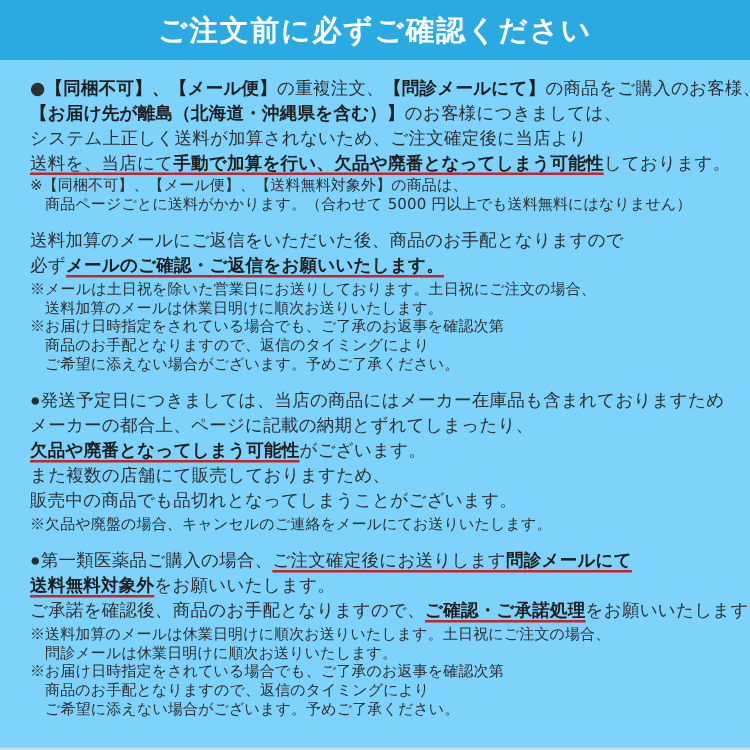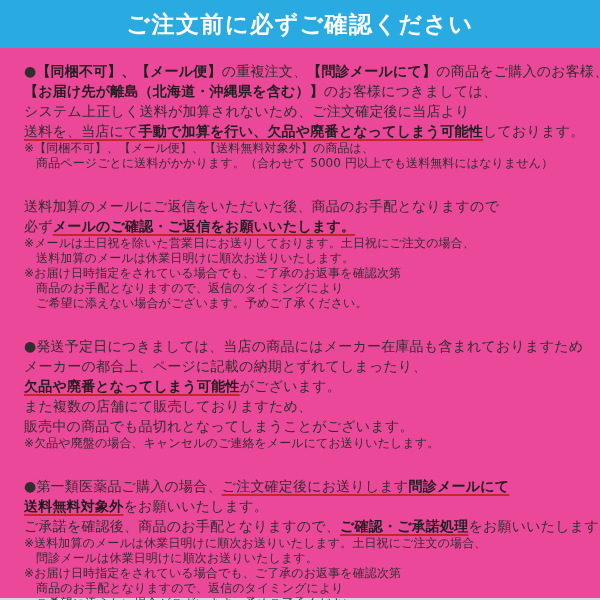--- a/index.html
+++ b/index.html
@@ -1,39 +1,39 @@
 <!DOCTYPE html>
 <html><head>
 <meta charset="utf-8">
 <style>
   html,body { margin:0; padding:0; background:#fff; }
   .page {
     position:relative;
     width:600px; height:600px;
-    background:#ec4899;
+    background:#7dd3fc;
     font-family:"DejaVu Sans", sans-serif;
     color:var(--text, #2f2f2f);
     overflow:hidden;
     box-shadow: inset 0 -2px 0 #d9d9d9;
     box-sizing:border-box;
   }
   .header {
     height:48px;
     background:var(--header-bg, #29abe2);
     color:var(--header-fg, #ffffff);
     display:flex; align-items:center; justify-content:center;
     font-weight:bold;
     font-size:23px;
     letter-spacing:1.5px;
   }
   .body {
     padding:13px 4px 0 24px;
   }
   .section { margin-top:0; }
-  .section + .section { margin-top:25px; }
+  .section + .section { margin-top:13px;font-family:Liberation Serif, serif; }
   .line { white-space:nowrap; }
   .line-m { font-size:14px; line-height:20px; letter-spacing:0.2px; }
   .line-s { font-size:12px; line-height:15px; letter-spacing:0.1px; }
   .seg-b { font-weight:bold; color:#1f1f1f; }
   .seg-u {
     text-decoration:underline;
     text-decoration-color:var(--underline, #c1272d);
     text-decoration-thickness:2px;
     text-underline-offset:3px;
   }

